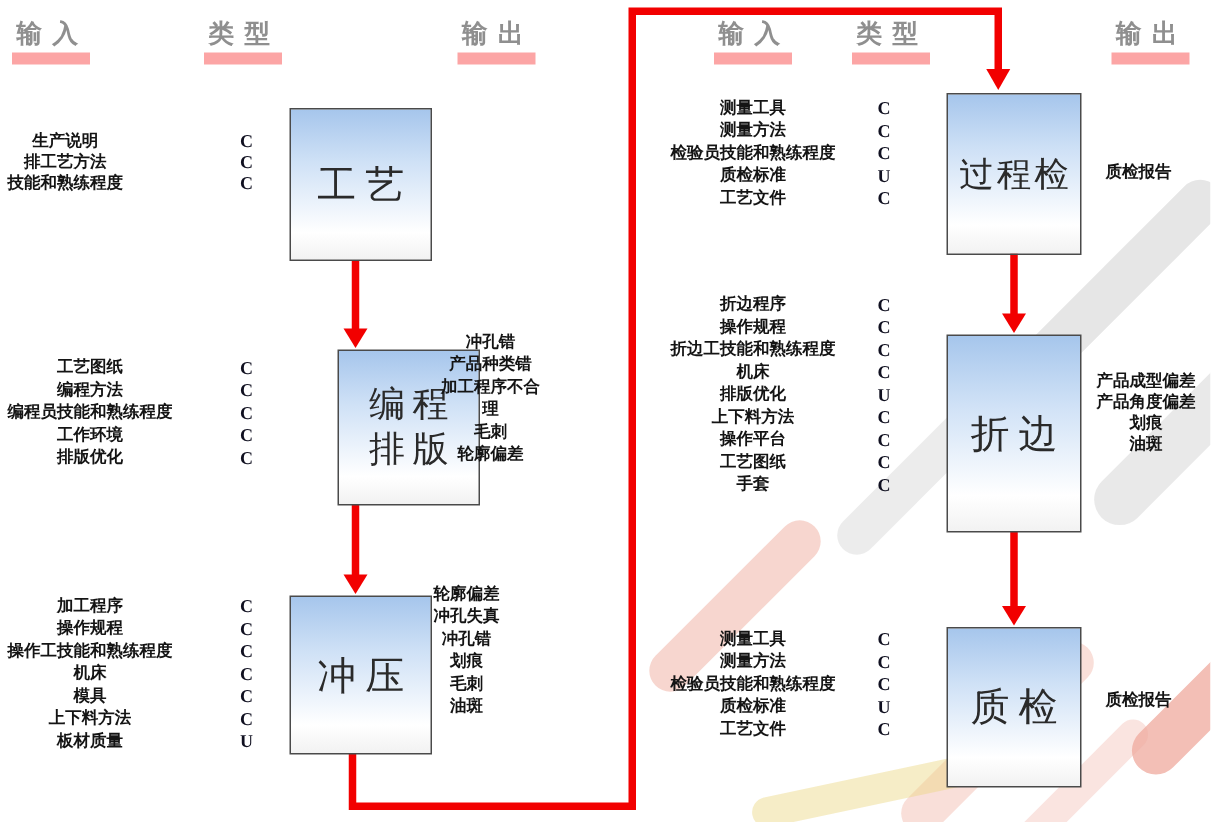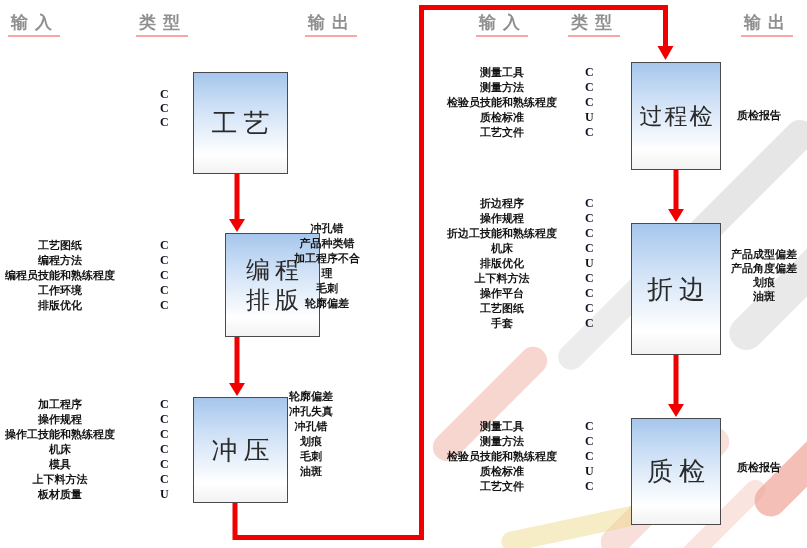--- a/index.html
+++ b/index.html
@@ -1,20 +1,20 @@
 <!DOCTYPE html>
 <html><head>
 <meta charset="utf-8">
 <style>
   html,body{margin:0;padding:0;background:#fff;}
   .canvas{position:relative;width:807px;height:548px;background:#ffffff;overflow:hidden;
           font-family:"Liberation Sans","DejaVu Sans",sans-serif;}
   
   .hdr{position:absolute;z-index:2;font-size:17px;font-weight:bold;color:#8f8f8f;
-       letter-spacing:7px;line-height:1.1;border-bottom:2px solid #fca5a5;
+       letter-spacing:7px;line-height:1.1;border-bottom:8px solid #fca5a5;
        padding:0 1px 2px 3px;white-space:nowrap;}
   
   .list{position:absolute;z-index:2;font-size:11px;font-weight:bold;color:#141414;line-height:15px;text-align:center;}
   .list div{white-space:nowrap;}
   .list.wrapcol{width:76px;}
   .list.wrapcol div{white-space:normal;}
   .list.lh14{line-height:14px;}
   
   .typcol{position:absolute;z-index:2;font-size:12px;font-weight:bold;color:#101020;
           line-height:15px;font-family:"Liberation Serif","DejaVu Serif",serif;}
@@ -67,20 +67,25 @@
   </svg>
 
   <div class="hdr" style="left:8px;top:14px;">输入</div>
   <div class="hdr" style="left:136px;top:14px;">类型</div>
   <div class="hdr" style="left:305px;top:14px;">输出</div>
 
   <div class="hdr" style="left:476px;top:14px;">输入</div>
   <div class="hdr" style="left:568px;top:14px;">类型</div>
   <div class="hdr" style="left:741px;top:14px;">输出</div>
 
+  <div class="list lh14" style="left:5px;top:87px;">
+    <div>生产说明</div>
+    <div>排工艺方法</div>
+    <div>技能和熟练程度</div>
+  </div>
   <div class="typcol lh14" style="left:160px;top:87px;line-height:14px;">
     <div>C</div>
     <div>C</div>
     <div>C</div>
   </div>
   <div class="pbox fs26" style="left:193px;top:72px;width:93px;height:100px;">
     <span class="bl">工艺</span>
   </div>
 
   <div class="list" style="left:5px;top:238px;">

